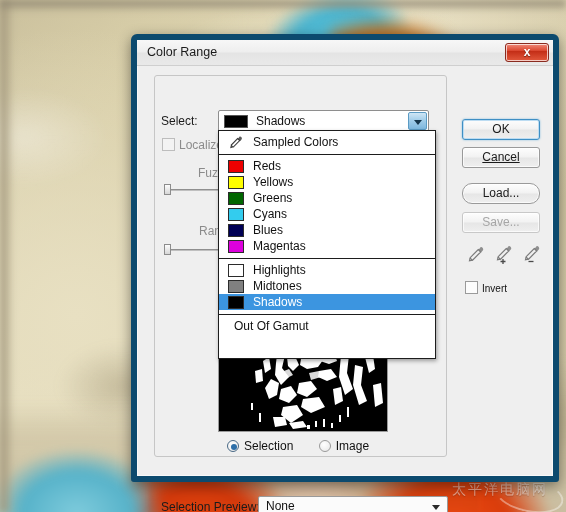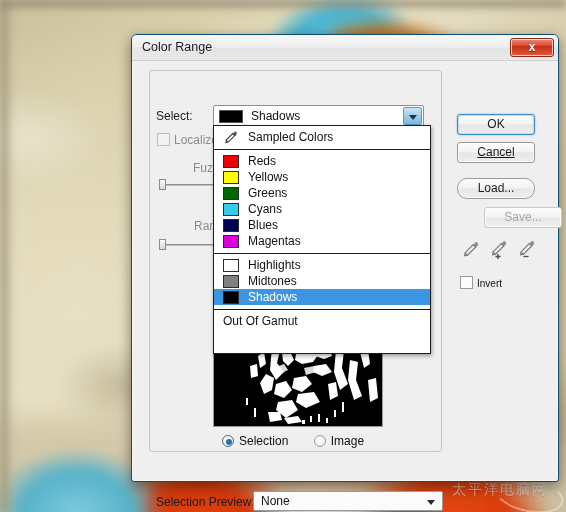--- a/index.html
+++ b/index.html
@@ -117,21 +117,21 @@
     border-color: transparent rgba(255,255,255,.55) rgba(255,255,255,.55) transparent;
     transform: rotate(12deg);
   }
 
   
   #dialog {
     position: absolute;
     left: 131px; top: 34px;
     width: 428px; height: 448px;
     background: #efefef;
-    border: 1px solid #0c4a6e;
+    border: 6px solid #0c4a6e;
     border-radius: 6px 6px 3px 3px;
     box-shadow: 0 4px 14px rgba(0,0,0,.45), 0 0 0 1px rgba(255,255,255,.55) inset;
     font-size: 12px;
     color: #111;
   }
   #titlebar {
     position: relative;
     height: 26px;
     background: linear-gradient(to bottom, #f7f7f7 0%, #eeeeee 48%, #e4e4e4 52%, #e9e9e9 100%);
     border-radius: 5px 5px 0 0;
@@ -358,21 +358,21 @@
     line-height: 19px;
     text-align: center;
     color: #1b1b1b;
     cursor: pointer;
     box-shadow: 0 0 0 1px rgba(255,255,255,.7) inset;
   }
   .btn.primary {
     border-color: #3f8fc4;
     box-shadow: 0 0 0 1px #bcdcf2 inset, 0 0 2px #7cb8dd;
   }
-  .btn.disabled { color: #a6a6a6; border-color: #c8c8c8; margin-left: 27px; }
+  .btn.disabled { color: #a6a6a6; border-color: #c8c8c8; }
   #btn-ok     { left: 325px; top: 53px; }
   #btn-cancel { left: 325px; top: 81px; text-decoration: underline; }
   #btn-load   { left: 325px; top: 117px; border-radius: 10px; }
   #btn-save   { left: 325px; top: 146px; }
 
   #eyedroppers {
     position: absolute;
     left: 327px; top: 178px;
     width: 80px; height: 24px;
   }
@@ -488,21 +488,21 @@
         <span class="dd-swatch" style="background:#808080"></span>
         <span>Midtones</span>
       </div>
       <div class="dd-item sel">
         <span class="dd-swatch" style="background:#000000"></span>
         <span>Shadows</span>
       </div>
 
       <div class="dd-sep"></div>
 
-      <div class="dd-item" style="padding-left:9px">
+      <div class="dd-item" style="padding-left:15px">
         <span>Out Of Gamut</span>
       </div>
     </div>
 
     <div id="preview">
       <svg width="168" height="76" viewBox="0 0 168 76">
         <rect width="168" height="76" fill="#000"></rect>
         <g fill="#ffffff">
           <path d="M58 0 L66 0 L63 13 L70 22 L62 30 L56 20 L57 8 Z"></path>
           <path d="M68 2 L76 1 L80 10 L74 16 L69 11 Z"></path>

